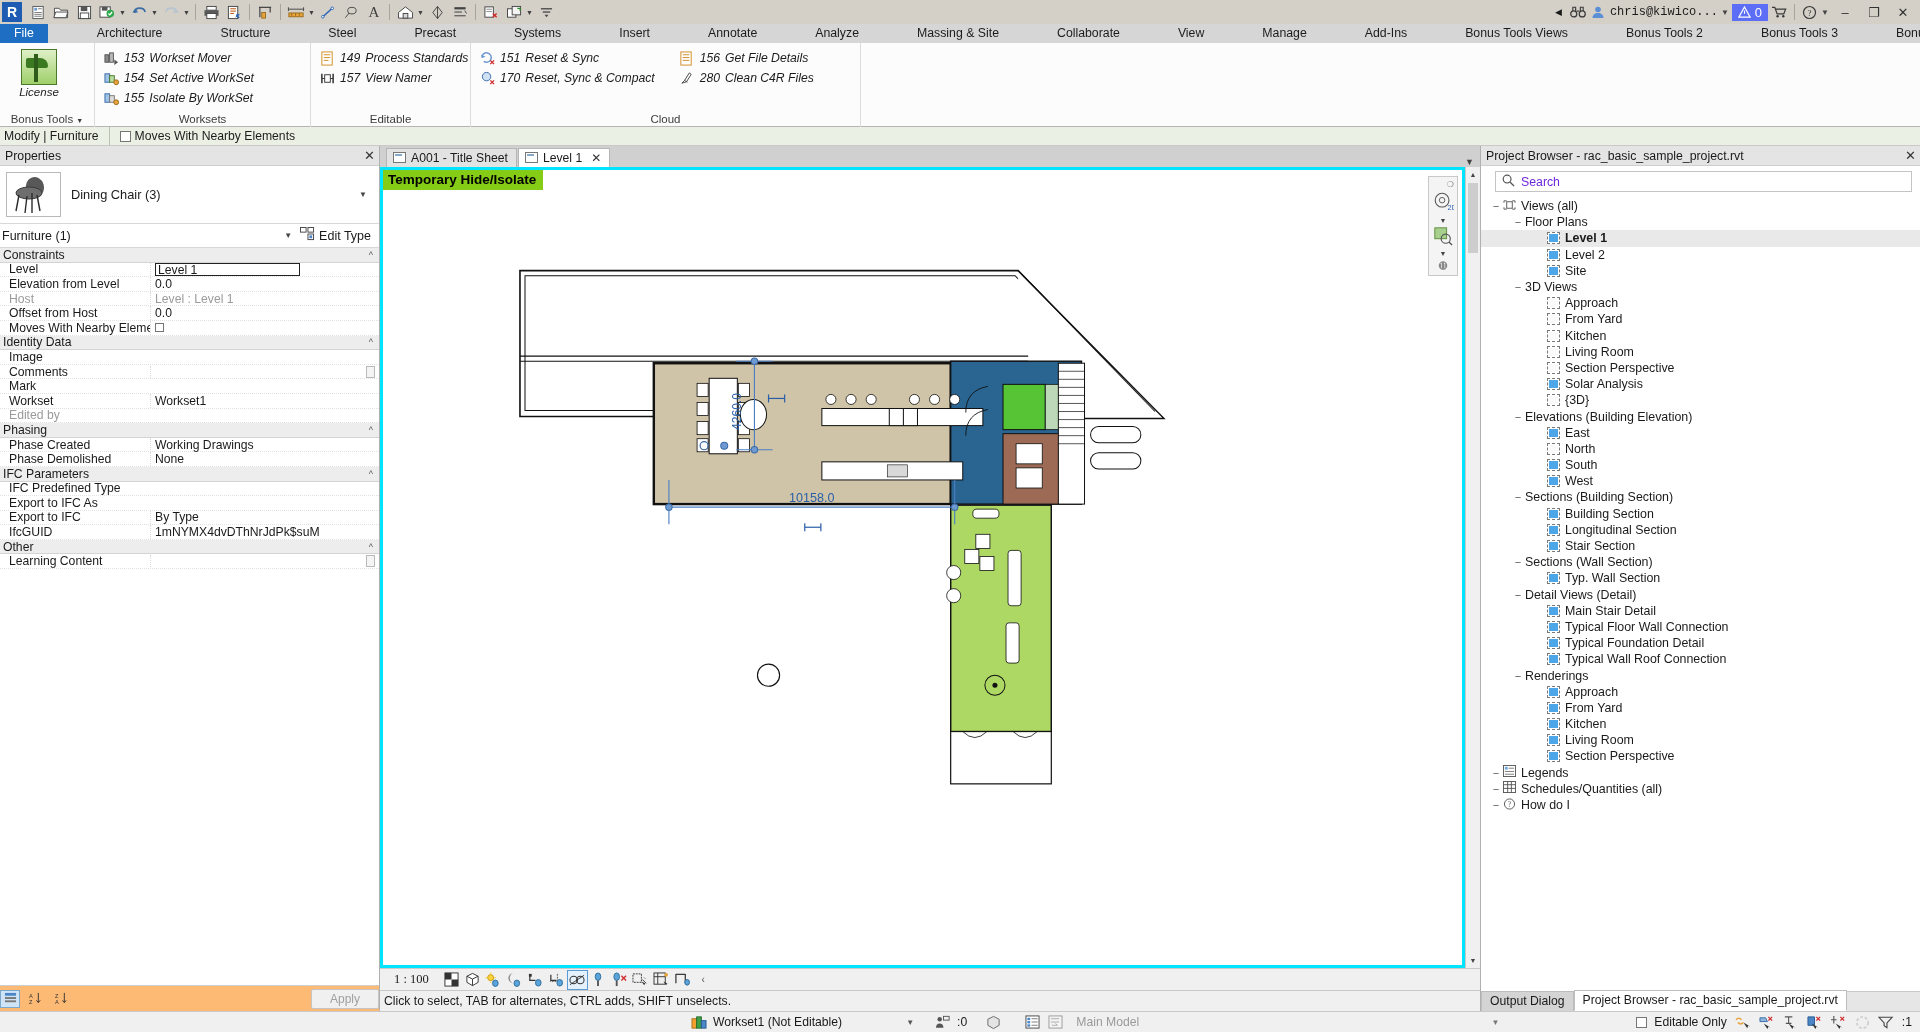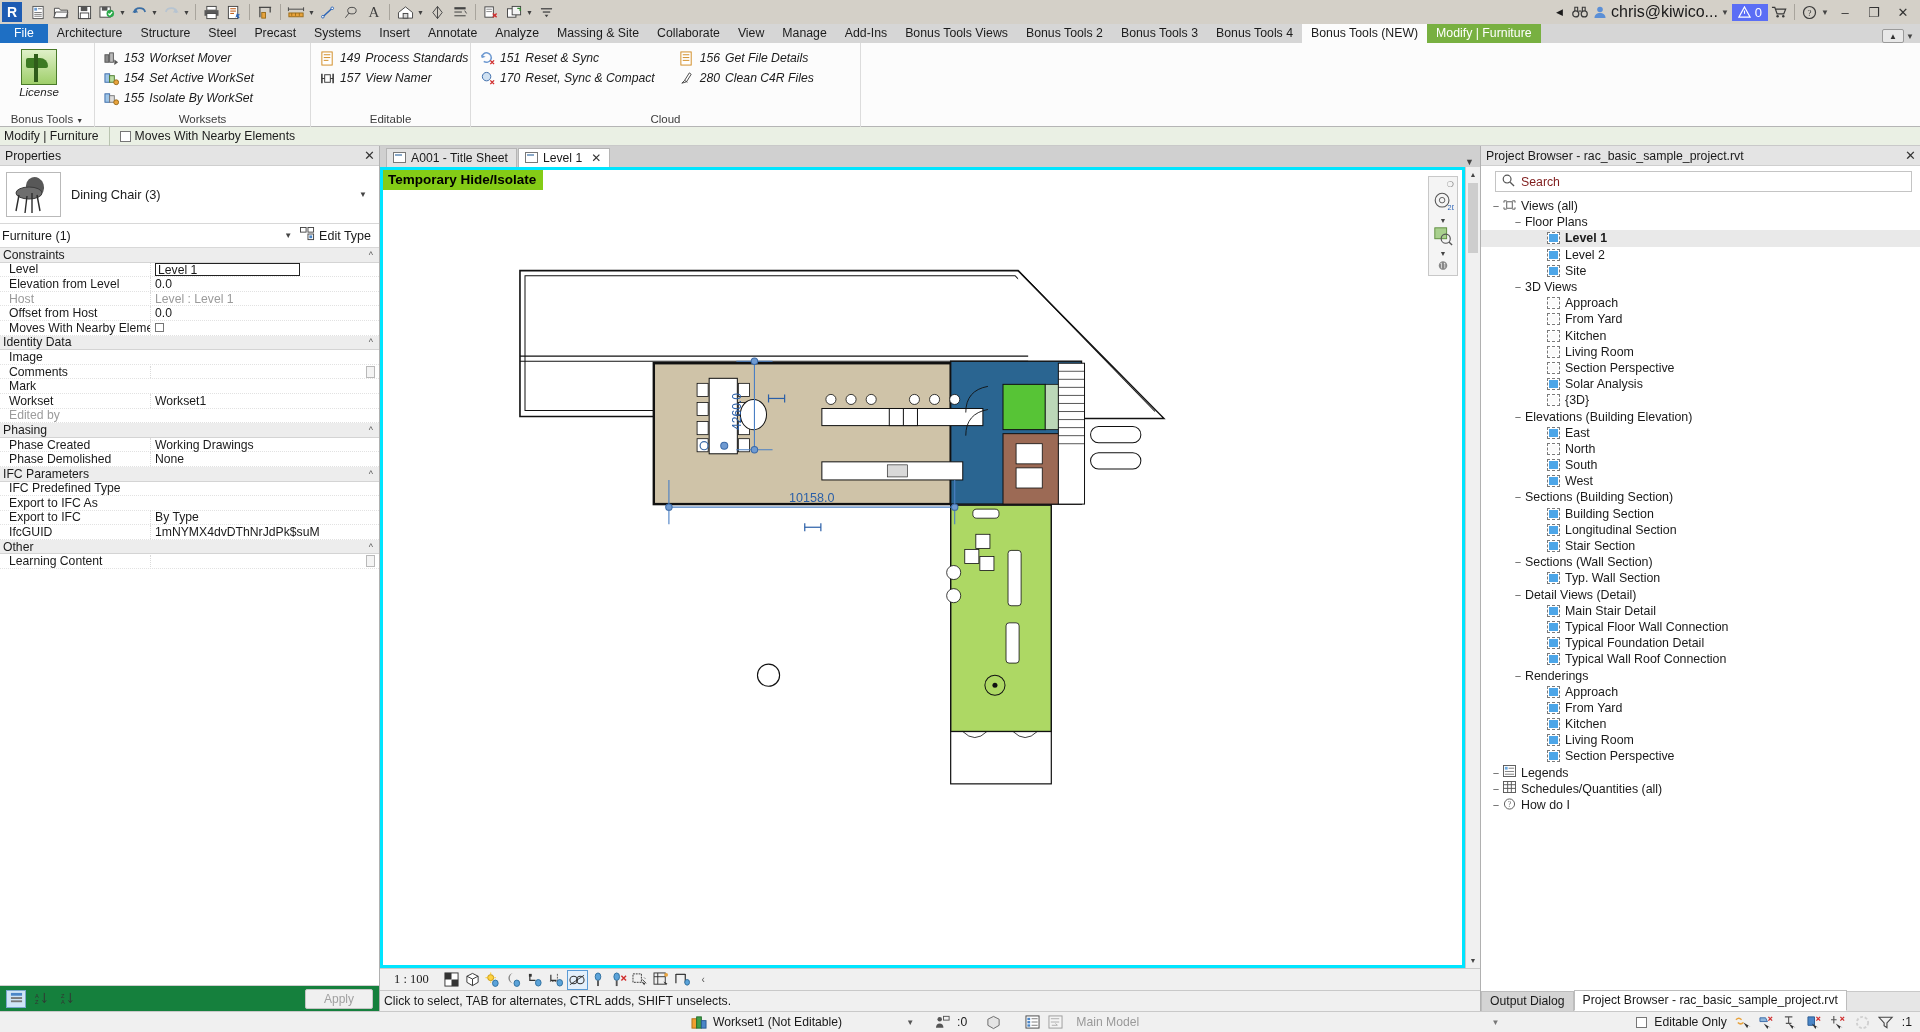--- a/index.html
+++ b/index.html
@@ -24,21 +24,21 @@
            font-size:13px; color:#404040; cursor:default; }
   .qicon svg { display:block; }
   .qsep { width:1px; height:16px; background:#a8a49c; margin:0 3px; }
   .qcaret { font-size:7px; color:#404040; width:8px; display:flex; align-items:center; }
   .title-text { position:absolute; left:0; right:0; text-align:center; font-size:12.5px; color:#222; pointer-events:none; }
   .tb-right { margin-left:auto; display:flex; align-items:center; gap:3px; padding-right:4px; z-index:2; }
   .warnbadge { background:#5b6ef5; color:#fff; padding:1px 6px; display:flex; align-items:center; gap:4px; }
   .winbtn { width:26px; height:22px; display:flex; align-items:center; justify-content:center; font-size:13px; color:#333; }
 
   
-  .tabbar { height:19px; background:#d6d6d6; display:flex; align-items:flex-end; font-size:12.3px; flex:0 0 19px; }
+  .tabbar { height:19px; background:#d6d6d6; display:flex; align-items:flex-end; font-size:12.3px; flex:0 0 19px;gap:40px; }
   .tab { padding:1px 9px 2px 9px; color:#1c1c1c; height:19px; display:flex; align-items:center; white-space:nowrap; }
   .tab.file { background:#1e6fc4; color:#fff; padding:1px 14px 2px 14px; font-weight:normal; }
   .tab.active { background:#fcfcfc; }
   .tab.ctx { background:#78b041; color:#fff; }
   .tabbar-right { margin-left:auto; display:flex; align-items:center; gap:2px; padding-right:6px; }
   .minibtn { border:1px solid #9a9a9a; background:#e8e8e8; width:22px; height:14px; display:flex;
              align-items:center; justify-content:center; font-size:8px; color:#333; border-radius:2px;}
 
   
   .ribbon { background:#fcfcfc; border-bottom:1px solid #b5b5b5; height:84px; display:flex; flex:0 0 84px; position:relative;}
@@ -83,21 +83,21 @@
   .grow.section { background:#ededed; font-weight:normal; border-bottom:1px solid #d4d4d4; }
   .grow .k { width:150px; padding-left:5px; white-space:nowrap; overflow:hidden; }
   .grow .k.ind { padding-left:9px; }
   .grow .v { flex:1; padding-left:4px; border-left:1px dotted #dadada; white-space:nowrap; overflow:hidden;}
   .grow.section .k { width:auto; flex:1; border:none; padding-left:3px;}
   .grow .chev { font-size:9px; color:#555; padding-right:6px; }
   .grow .dim { color:#9b9b9b; }
   .v-input { border:1px solid #222; background:#fff; height:13px; line-height:12px; padding:0 2px; display:block; width:145px;}
   .vcheck { width:9px; height:9px; border:1px solid #767676; background:#fff; display:inline-block; }
   .vbtnsm { width:9px; height:12px; border:1px solid #b9b9b9; background:#f4f4f4; float:right; margin-right:4px;}
-  .props-foot { height:26px; border-top:1px solid #cfcfcf; display:flex; align-items:center; padding:0 6px; gap:6px; background:#15803d;}
+  .props-foot { height:26px; border-top:1px solid #cfcfcf; display:flex; align-items:center; padding:0 0; gap:6px; background:#fdba74;}
   .pf-icon { width:20px; height:18px; display:flex; align-items:center; justify-content:center; font-size:11px; }
   .pf-icon.sel { background:#cfe5f7; border:1px solid #7aa8cd; }
   .applybtn { margin-left:auto; border:1px solid #c4c4c4; background:#f0f0f0; color:#a0a0a0; font-size:12px;
               padding:2px 18px; border-radius:2px;}
 
   
   .center { flex:1 1 auto; display:flex; flex-direction:column; min-width:0; background:#cfcfcf;}
   .viewtabs { height:21px; background:#d0d0d0; display:flex; align-items:flex-end; gap:1px; padding-left:6px; position:relative;}
   .vtab { display:flex; align-items:center; gap:5px; background:#e2e2e2; border:1px solid #b5b5b5; border-bottom:none;
           padding:2px 8px 3px 6px; font-size:12.2px; height:19px;}
@@ -122,21 +122,21 @@
   .scale { padding:0 12px 0 14px; font-family:"Liberation Serif", serif; font-size:12.5px;}
   .vci { width:21px; height:20px; display:flex; align-items:center; justify-content:center; }
   .vci.sel { border:1px solid #5b9bd5; background:#e4f0fb; }
   .statusbar { height:21px; background:#f0f0f0; border-top:1px solid #c9c9c9; display:flex; align-items:center;
                font-size:12.2px; flex:0 0 21px; }
 
   
   .pb { width:440px; background:#fff; border-left:1px solid #b0b0b0; display:flex; flex-direction:column; flex:0 0 440px;}
   .pb-search { display:flex; align-items:center; gap:6px; margin:5px 8px 4px 14px; border:1px solid #c4c4c4;
                background:#fff; height:21px; padding:0 6px;}
-  .pb-search .ph { color:#7f1d1d; font-size:12.3px;}
+  .pb-search .ph { color:#6d28d9; font-size:12.3px;}
   .tree { flex:1; overflow:hidden; font-size:12.4px; padding-top:2px; position:relative; }
   .tnode { display:flex; align-items:center; height:16.2px; white-space:nowrap; }
   .tnode.sel { background:#e9e9e9; font-weight:bold; }
   .tw { width:14px; flex:0 0 14px; display:flex; align-items:center; justify-content:center; font-size:11px; color:#555;}
   .tv-ico { width:13px; height:12px; border:1px dashed #7a7a7a; margin-right:5px; flex:0 0 13px; background:#fff; padding:1px;}
   .tv-ico i { display:block; width:100%; height:100%; background:#4da6e8; }
   .tv-ico.empty i { background:#fbfbfb; }
   .pb-foot { height:20px; display:flex; align-items:flex-end; background:#e6e6e6; border-top:1px solid #c9c9c9;text-align:center; }
   .pb-tab { font-size:12.2px; padding:2px 8px 3px; background:#d4d4d4; border:1px solid #bdbdbd; border-bottom:none;}
   .pb-tab.active { background:#fff; border-bottom:1px solid #fff;}
@@ -317,21 +317,21 @@
             <path d="M3 6V2h3v4M11 6V2h3v4" fill="none" stroke="#3a3a3a" stroke-width="1.2"></path>
             <line x1="7" y1="6" x2="10" y2="6" stroke="#3a3a3a" stroke-width="1.2"></line>
           </svg>
       </span>
       <span class="ic">
         <svg width="14" height="14" viewBox="0 0 14 14">
             <circle cx="7" cy="4.5" r="2.8" fill="#5b8fd6"></circle>
             <path d="M1.5 13c0-3.2 2.4-5 5.5-5s5.5 1.8 5.5 5z" fill="#5b8fd6"></path>
           </svg>
       </span>
-      <span style="font-size:16px;">chris@kiwico...</span>
+      <span style="font-size:12px;font-family:Liberation Mono, monospace;">chris@kiwico...</span>
       <span style="font-size:8px;color:#444;">▼</span>
       <span class="warnbadge">
         <svg width="13" height="12" viewBox="0 0 14 13">
             <path d="M7 1 L13 12 H1 Z" fill="none" stroke="#fff" stroke-width="1.3"></path>
             <line x1="7" y1="5" x2="7" y2="8.5" stroke="#fff" stroke-width="1.2"></line>
           </svg>
         <span>0</span>
       </span>
       <span class="ic">
         <svg width="17" height="14" viewBox="0 0 18 14">

